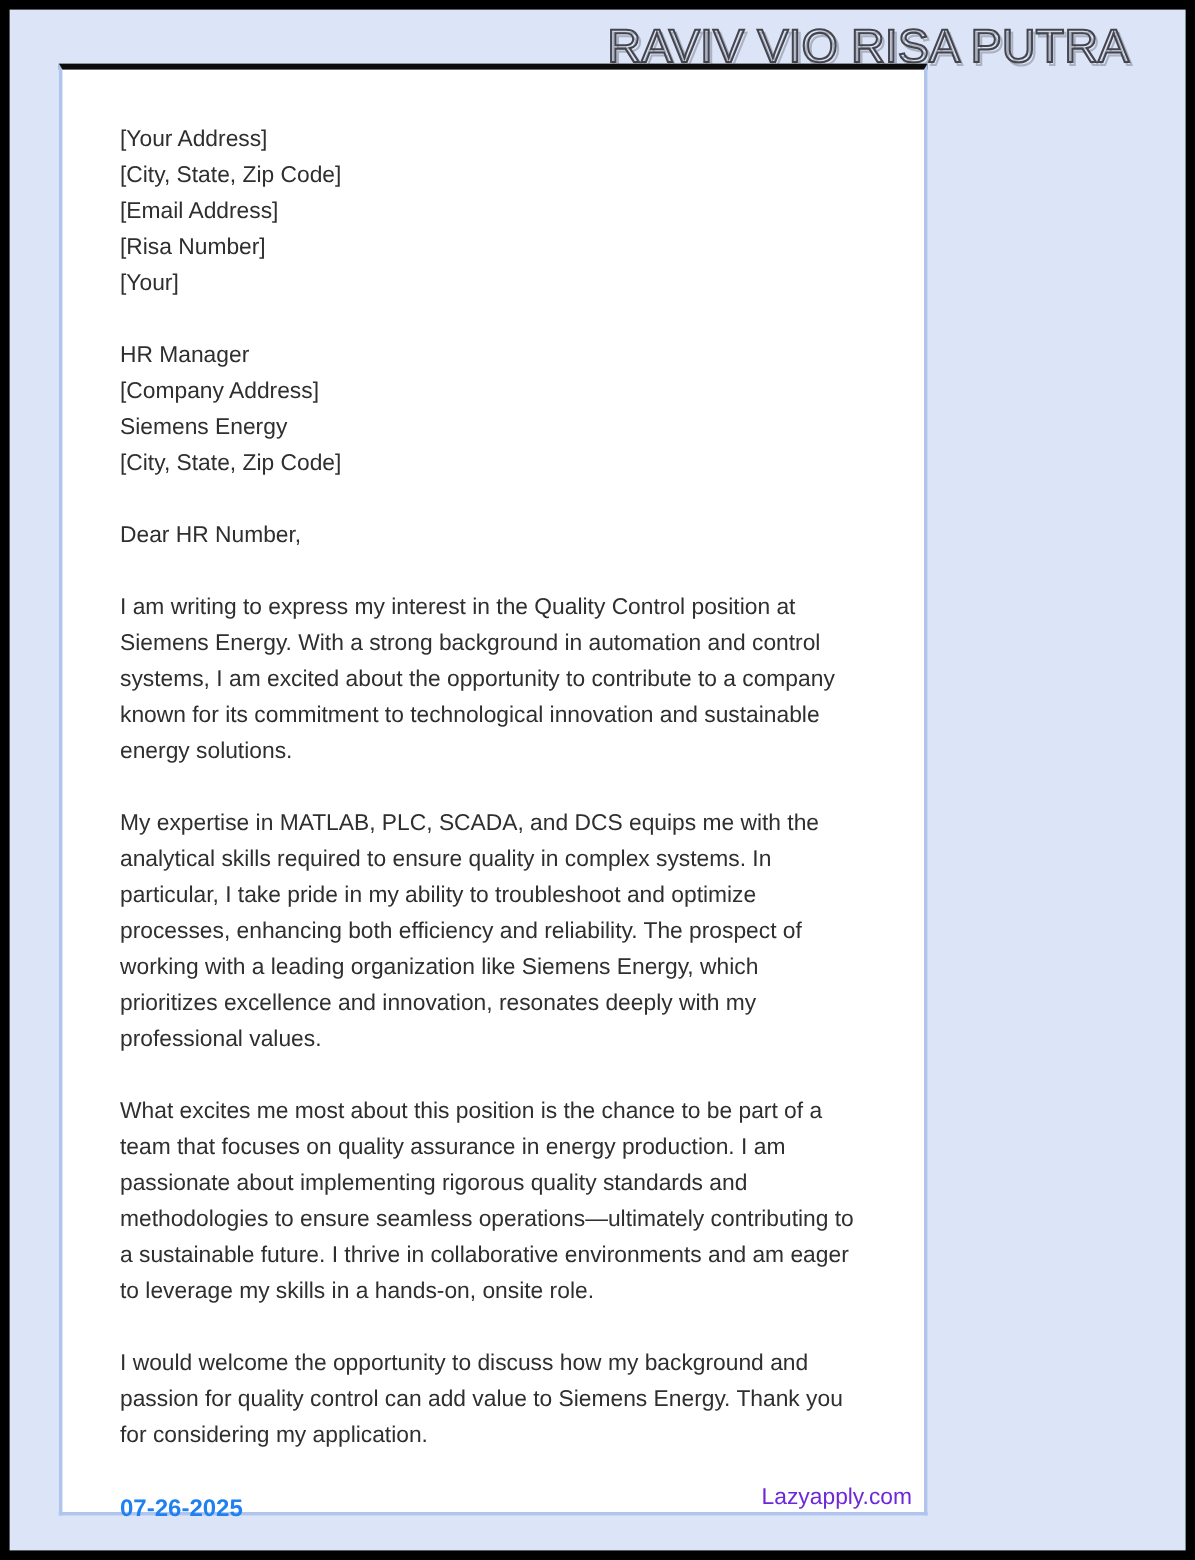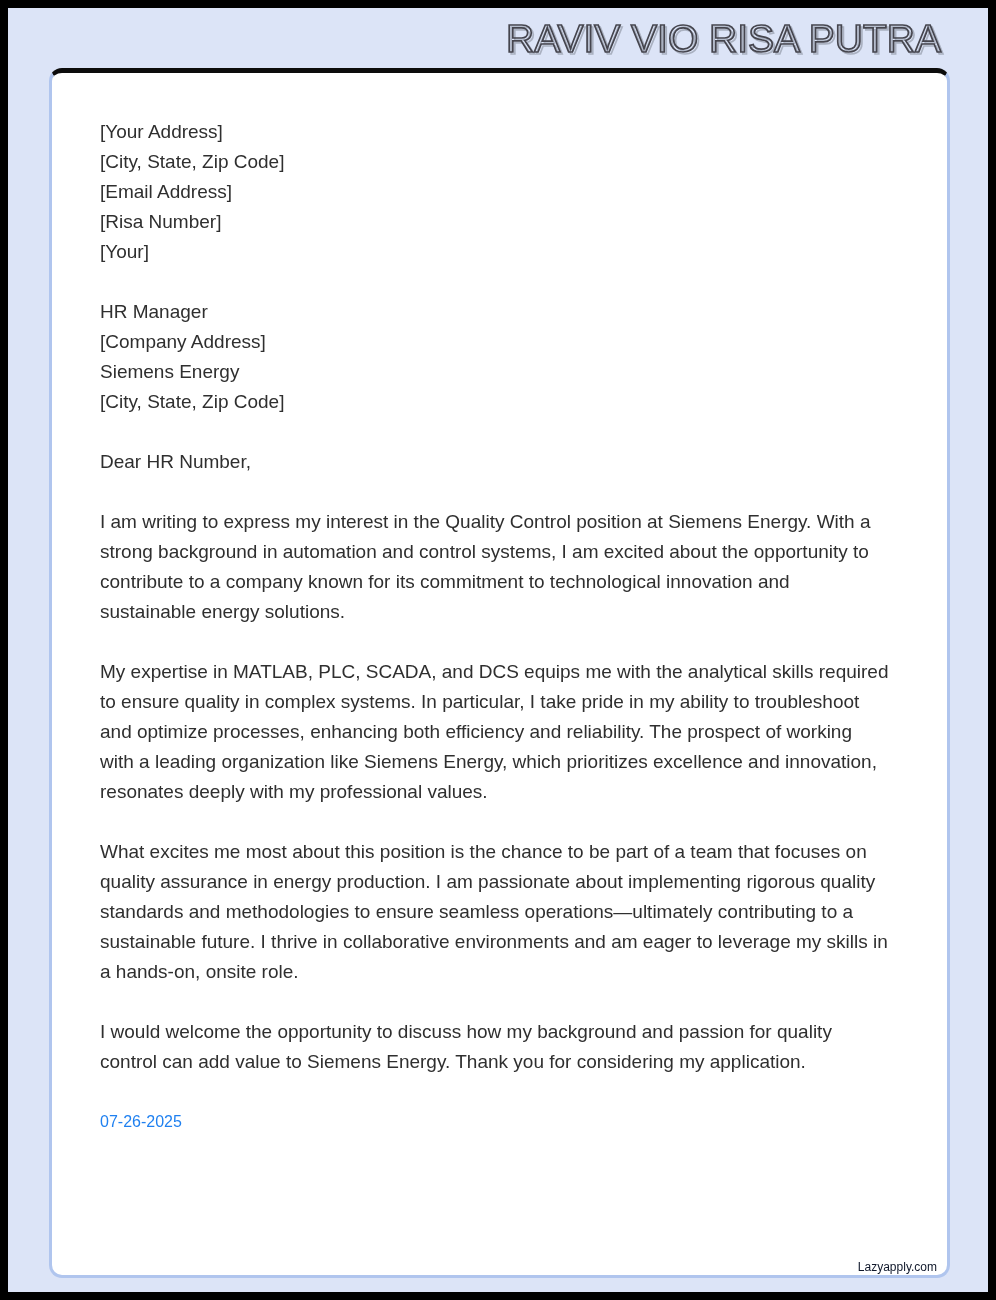--- a/index.html
+++ b/index.html
@@ -35,56 +35,56 @@
   .header-name-svg text.shadow {
     stroke: #9aa1b0;
     opacity: 0.75;
   }
   .header-name-svg text.main {
     stroke: #45454e;
   }
   .letter-page {
     position: absolute;
     left: 41px;
-    top: 60px;
-    width: 901px;
+    top: 45px;
+    width: 724px;
     height: 1210px;
     box-sizing: border-box;
     background: #ffffff;
     border-top: 5px solid #0c0c0c;
     border-left: 3px solid #b0c5ee;
     border-right: 3px solid #b0c5ee;
     border-bottom: 3px solid #b0c5ee;
-    border-radius: 13px;
   }
   .letter-content {
     padding: 44px 57px 0 48px;
     font-size: 19px;
     line-height: 30px;
     color: #2f2f2f;
   }
   .letter-content .block,
   .letter-content p {
     margin: 0 0 30px 0;
   }
   .line {
     height: 30px;
   }
   .date-link {
     margin-top: 12px;
-    font-size: 16px;
+    font-size: 20px;
     color: #1f80f0;
     cursor: pointer;
+    font-weight: bold;
   }
   .watermark {
     position: absolute;
     right: 10px;
     bottom: 1px;
-    font-size: 12px;
-    color: #0f172a;
+    font-size: 19px;
+    color: #6d28d9;
   }
 </style>
 </head>
 <body>
 
 <div class="inner-bg">
 
   <svg class="header-name-svg" width="480" height="54" viewBox="0 0 480 54">
     <text class="shadow" x="478" y="42" text-anchor="end">RAVIV VIO RISA PUTRA</text>
     <text class="main" x="476" y="40" text-anchor="end">RAVIV VIO RISA PUTRA</text>

